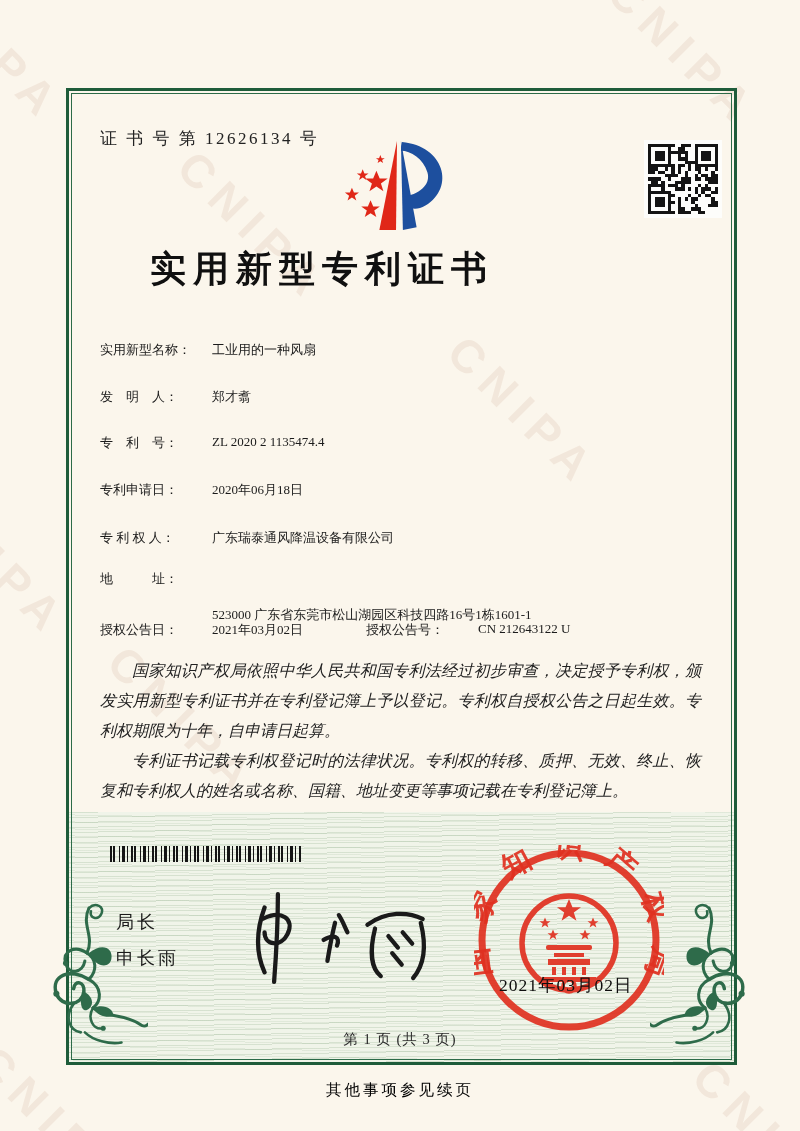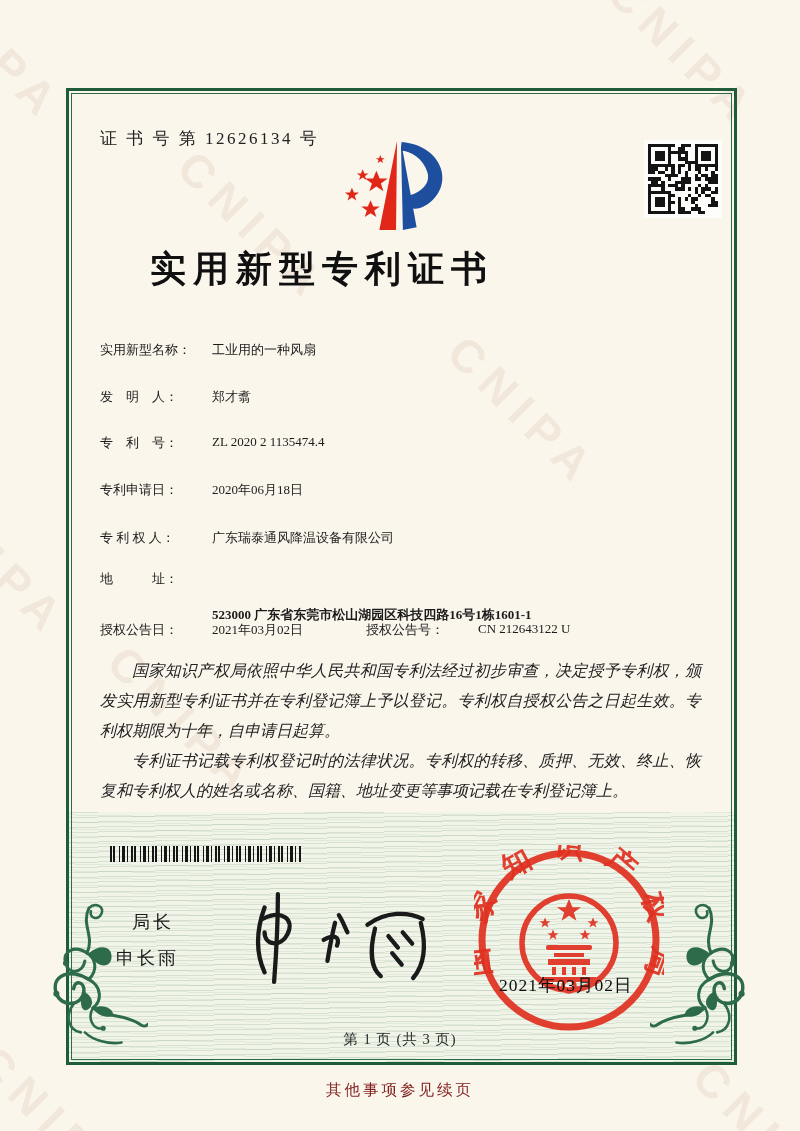--- a/index.html
+++ b/index.html
@@ -36,43 +36,43 @@
         display:grid; grid-template-columns:repeat(21,1fr); grid-auto-rows:1fr; }
   .qr i { display:block; }
   .qr i.on { background:#141414; }
 
   .title { position:absolute; left:0; top:245px; width:644px; text-align:center;
            font-size:36px; font-weight:bold; letter-spacing:7px; color:#101010; }
 
   .row { position:absolute; left:100px; font-size:13px; color:#1b1b1b; display:flex; }
   .flabel { display:inline-block; width:112px; white-space:pre; }
   .fvalue { white-space:pre;text-align:center; }
-  .addr-lines div { line-height:26px;font-weight:bold; }
+  .addr-lines div { line-height:26px; }
   .pair2 { margin-left:63px; display:flex; }
 
   .paras { position:absolute; left:100px; top:656px; width:601px; font-size:16px; line-height:30px;
            color:#222; text-align:justify; font-style:italic; }
   .paras p { text-indent:2em; }
 
   .barcode { position:absolute; left:110px; top:846px; width:192px; height:16px;
              background:repeating-linear-gradient(90deg,#151515 0 2px,rgba(0,0,0,0) 2px 3px,
                #151515 3px 5px,rgba(0,0,0,0) 5px 9px,#151515 9px 10px,rgba(0,0,0,0) 10px 12px,
                #151515 12px 15px,rgba(0,0,0,0) 15px 17px,#151515 17px 18px,rgba(0,0,0,0) 18px 21px); }
 
   .officer-title { position:absolute; left:116px; top:910px; font-family:"Liberation Sans","DejaVu Sans",sans-serif;
-                   font-size:18px; letter-spacing:3px; color:#1a1a1a;margin-left:16px; }
+                   font-size:18px; letter-spacing:3px; color:#1a1a1a; }
   .officer-name  { position:absolute; left:116px; top:946px; font-family:"Liberation Sans","DejaVu Sans",sans-serif;
                    font-size:18px; letter-spacing:3px; color:#1a1a1a; }
   .signature { position:absolute; left:236px; top:888px; width:200px; height:100px; }
 
   .seal { position:absolute; left:474px; top:845px; width:190px; height:190px; }
   .seal-date { position:absolute; left:499px; top:973px; font-size:17.5px; letter-spacing:1px; color:#0e0e0e; z-index:6; white-space:pre; }
 
   .page-info { position:absolute; left:0; top:1030px; width:800px; text-align:center; font-size:14.5px; color:#2a2a2a; letter-spacing:1px; }
-  .cont-note { position:absolute; left:0; top:1080px; width:800px; text-align:center; font-size:15.5px; color:#7f1d1d; letter-spacing:3px; }
+  .cont-note { position:absolute; left:0; top:1080px; width:800px; text-align:center; font-size:15.5px; color:#000000; letter-spacing:3px; }
 </style>
 </head>
 <body>
 
 <div class="page">
 
   <span class="wm" style="left:-60px;top:-40px;">CNIPA</span>
   <span class="wm" style="left:205px;top:140px;">CNIPA</span>
   <span class="wm" style="left:635px;top:-35px;">CNIPA</span>
   <span class="wm" style="left:475px;top:325px;">CNIPA</span>

